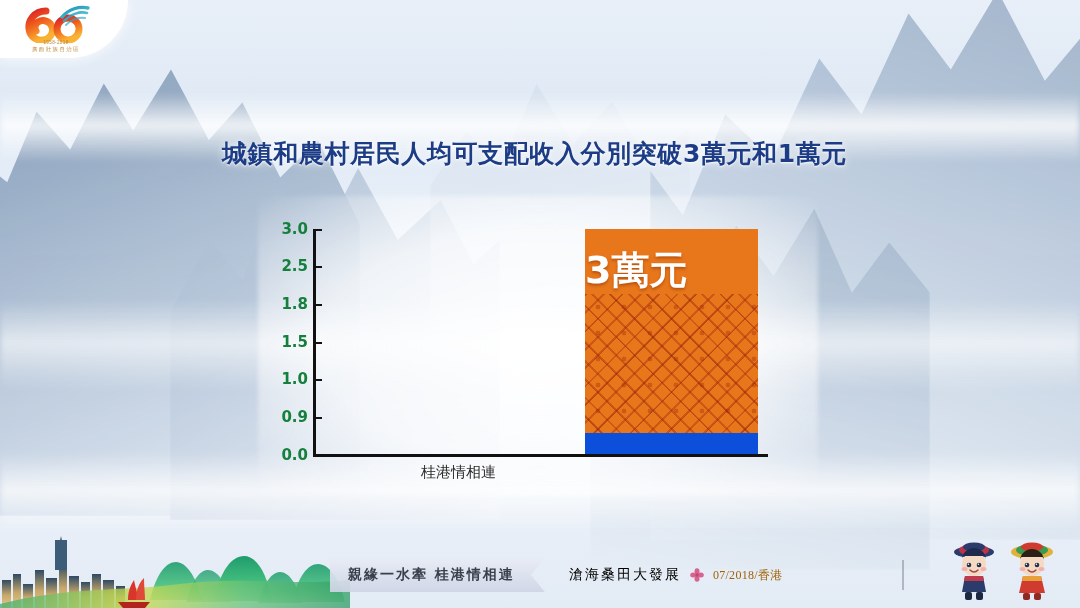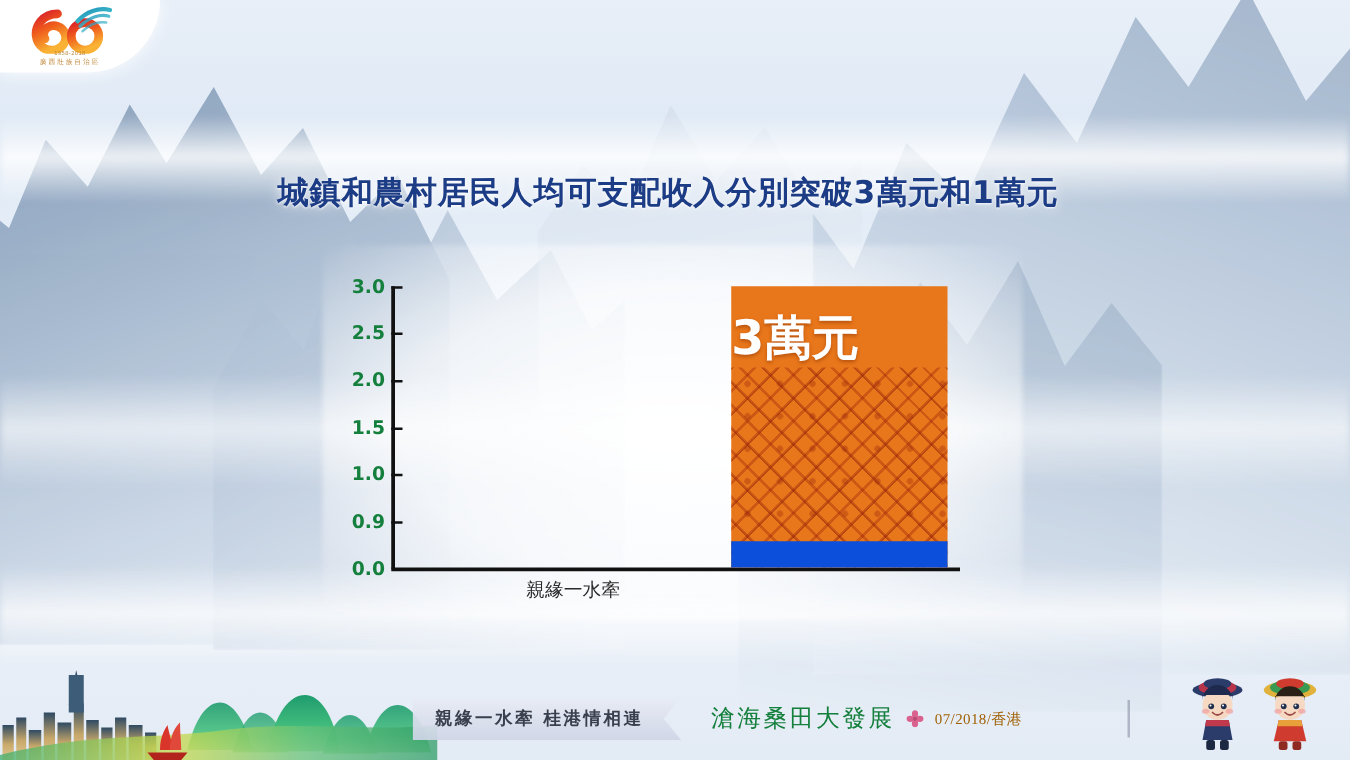--- a/index.html
+++ b/index.html
@@ -151,21 +151,21 @@
     background:linear-gradient(180deg,rgba(232,236,245,.94),rgba(207,213,230,.92));
     clip-path:polygon(0 0,100% 0,calc(100% - 14px) 50%,100% 100%,0 100%);
     box-shadow:0 1px 2px rgba(0,0,0,.08);
   }
   .fbanner-text{
     font-size:14px;color:#3a3f4d;letter-spacing:2px;white-space:nowrap;
     font-family:"DejaVu Serif","Liberation Serif",serif;font-weight:bold;
   }
   .fright{display:flex;align-items:center;gap:9px;margin-left:24px;}
   .fright-text{
-    font-size:19px;color:#15803d;letter-spacing:2px;white-space:nowrap;
+    font-size:14px;color:#000000;letter-spacing:2px;white-space:nowrap;
     font-family:Liberation Serif, serif;
   }
   .fdate{
     font-size:12px;color:#a16207;letter-spacing:.3px;white-space:nowrap;
     font-family:Liberation Serif, serif;
   }
   .fdivider{
     position:absolute;right:-14px;top:2px;width:2px;height:30px;
     background:rgba(110,118,140,.45);
   }
@@ -214,21 +214,21 @@
     <div class="logo-sub2">廣西壯族自治區</div>
   </div>
 
   <div class="title">城鎮和農村居民人均可支配收入分別突破3萬元和1萬元</div>
 
   <div class="chart">
 
     <div class="ylabs">
       <div class="ylab" style="top:-9px">3.0</div>
       <div class="ylab" style="top:28px">2.5</div>
-      <div class="ylab" style="top:66px">2.0</div>
+      <div class="ylab" style="top:66px">1.8</div>
       <div class="ylab" style="top:104px">1.5</div>
       <div class="ylab" style="top:141px">1.0</div>
       <div class="ylab" style="top:179px">0.9</div>
       <div class="ylab" style="top:217px">0.0</div>
     </div>
 
     <div class="axis-y"></div>
     <div class="axis-x"></div>
 
     <div class="tick" style="top:14px"></div>
@@ -242,21 +242,21 @@
 
 
       <div class="bar" style="left:272px;width:173px;height:225px;">
         <div class="bar-main" style="background:#e8761a;"></div>
         <div class="brocade" style="height:160px;"></div>
         <div class="bar-base brocade brocade-blue" style="height:21px;background:#0b4fdb;"></div>
         <div class="bar-label" style="top:16px;font-size:38px;">3萬元</div>
       </div>
     </div>
 
-    <div class="xlab" style="left:101px;width:175px;">親緣一水牽</div>
+    <div class="xlab" style="left:101px;width:175px;">桂港情相連</div>
   </div>
 
   <div class="footer">
 
     <svg class="skyline" viewBox="0 0 350 78">
       <defs>
         <linearGradient id="gbld" x1="0" y1="0" x2="0" y2="1">
           <stop offset="0%" stop-color="#2f4a63"></stop>
           <stop offset="55%" stop-color="#c9a96a"></stop>
           <stop offset="100%" stop-color="#e0c994"></stop>

